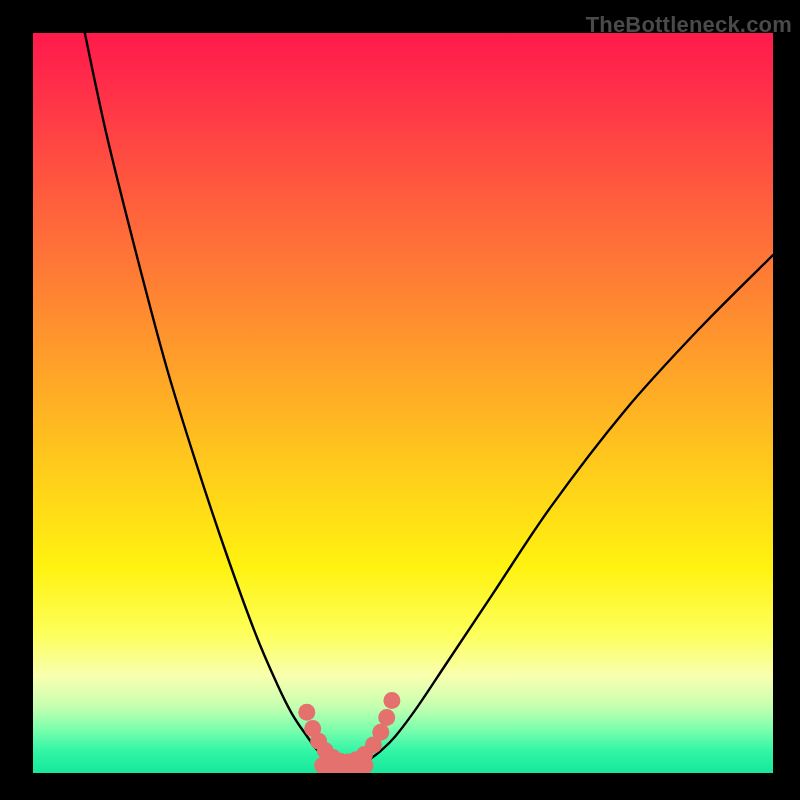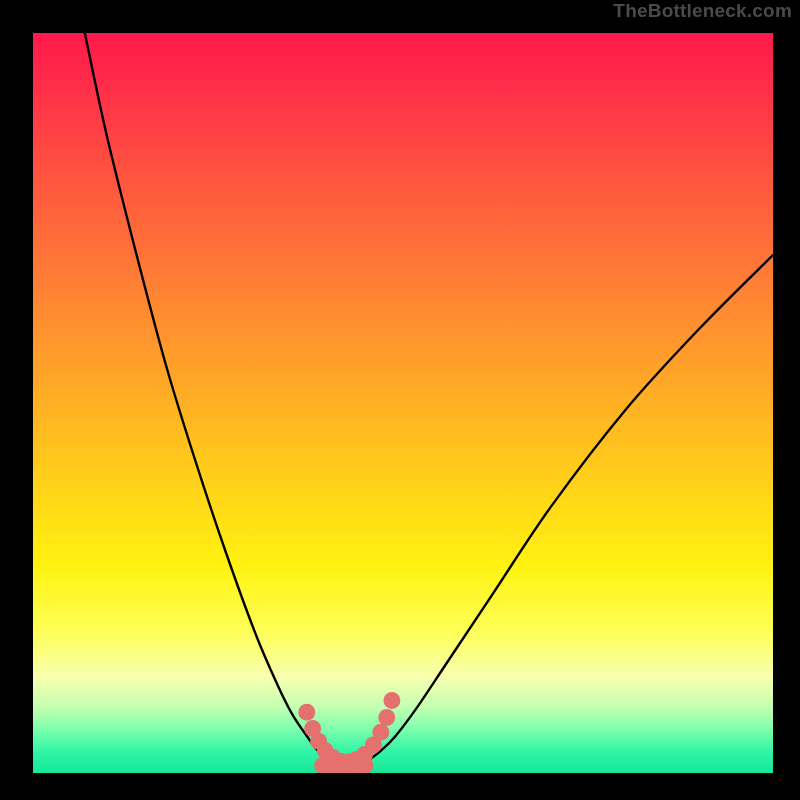--- a/index.html
+++ b/index.html
@@ -42,24 +42,24 @@
       #fdff59 81%,
       #f8ffb0 87%,
       #c6ffb0 91%,
       #7effad 94%,
       #33f5a6 97%,
       #16e89a 100%
     );
   }
   .watermark {
     position: absolute;
-    top: 0;
+    top: 12px;
     right: 8px;
     color: #4a4a4a;
-    font-size: 19px;
+    font-size: 22px;
     font-weight: 600;
     letter-spacing: 0.2px;
     user-select: none;
   }
   svg.curve {
     position: absolute;
     top: 0; left: 0;
     width: 740px;
     height: 740px;
     overflow: visible;

